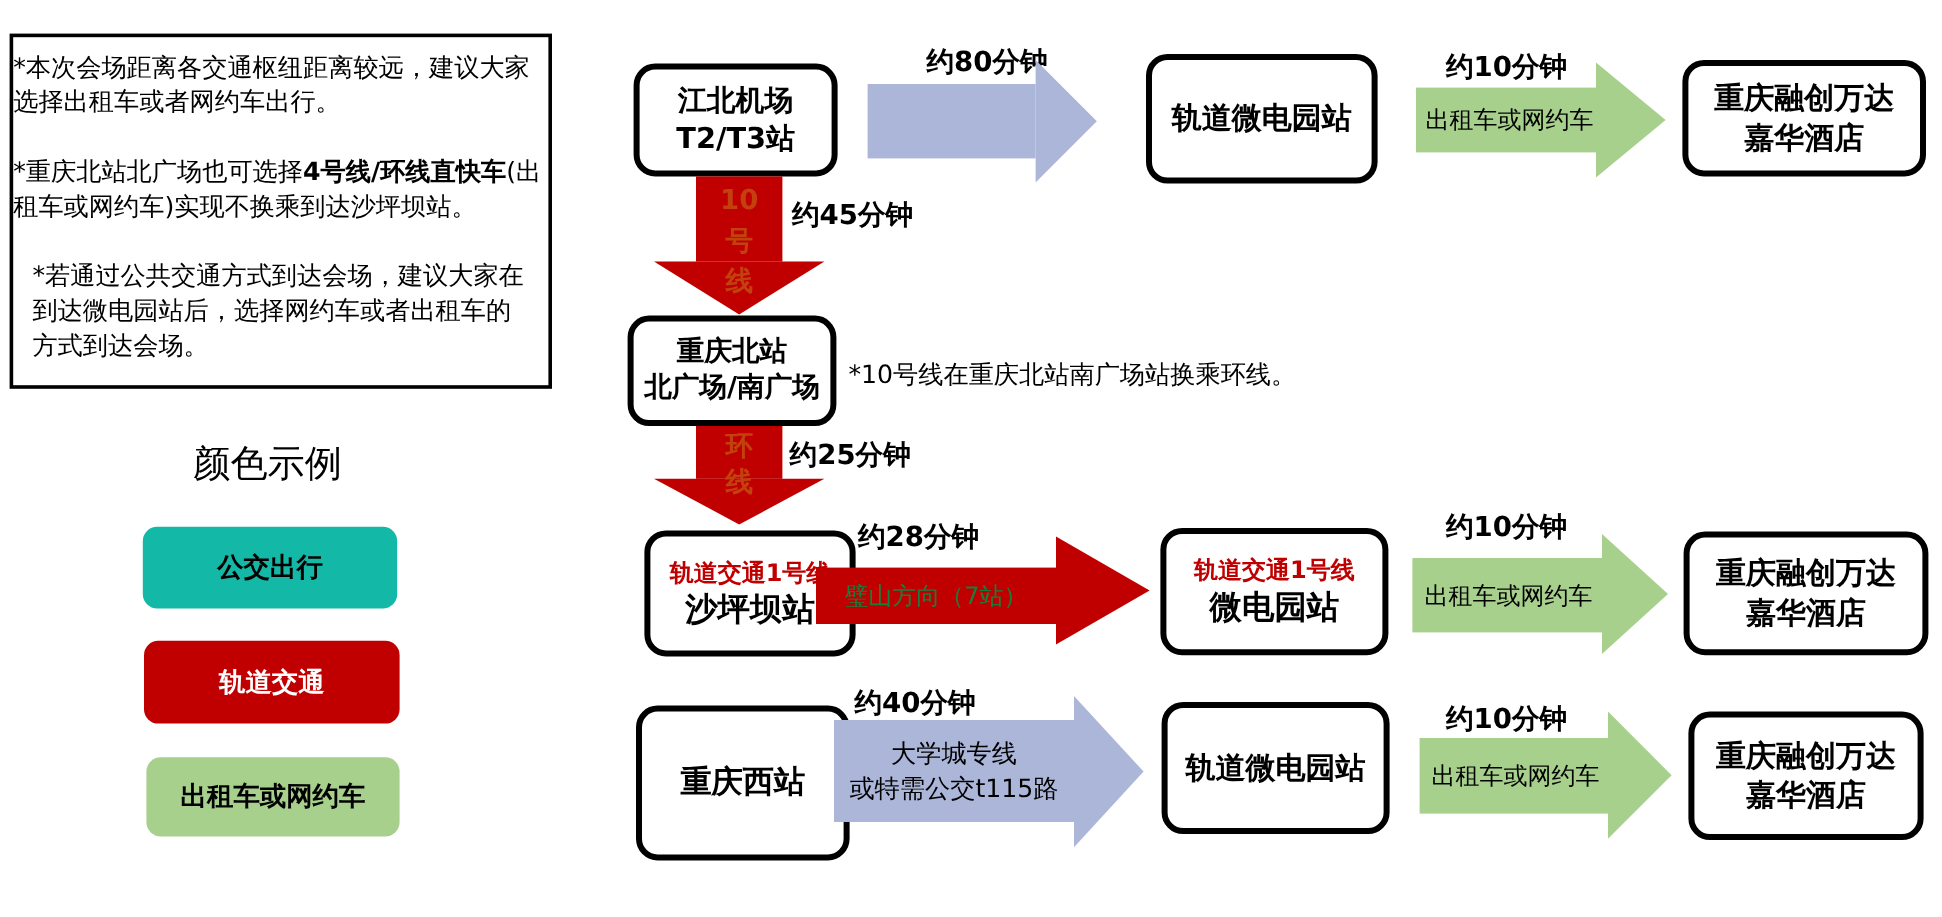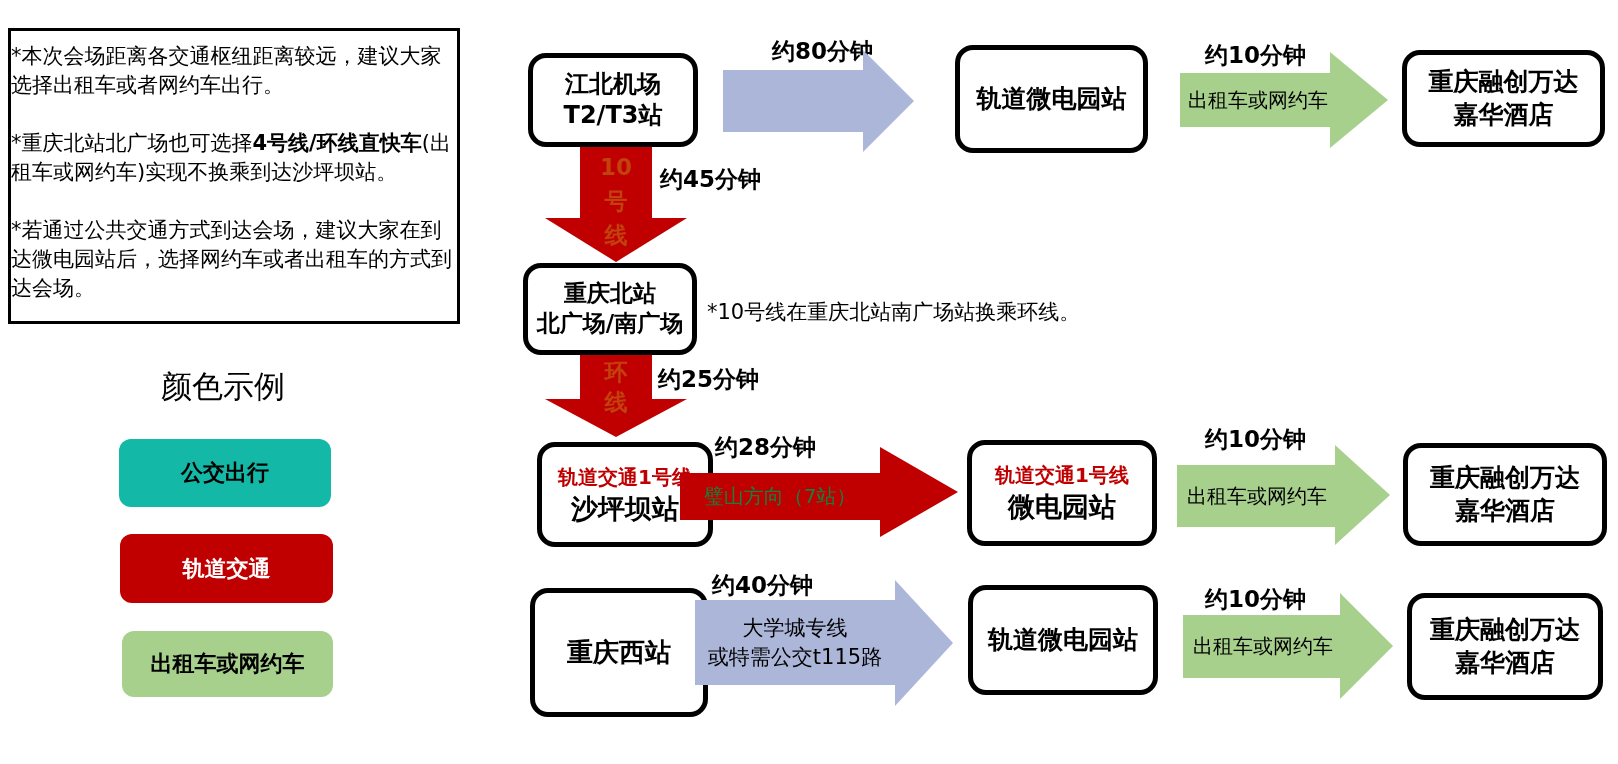--- a/index.html
+++ b/index.html
@@ -18,21 +18,21 @@
   .body-green{position:absolute;background:#A8D08D}
   .body-red{position:absolute;background:#C00000}
   .head{position:absolute;width:0;height:0}
   .atext{position:absolute;display:flex;flex-direction:column;align-items:center;justify-content:center;
          text-align:center;font-size:20px;line-height:1.35;white-space:nowrap}
   .vtext{position:absolute;left:0;top:0;width:100%;display:flex;flex-direction:column;align-items:center;
          color:#c2410c;font-weight:bold;font-size:23px}
   
   .notes{border:3px solid #000;padding:11px 0;font-size:21px;line-height:1.38;box-sizing:border-box;background:#fff}
   .notes p{margin:0 0 29px 0}
-  .notes p:last-child{margin:0}
+  .notes p:last-child{margin:16px}
   
   .legend-box{position:absolute;display:flex;align-items:center;justify-content:center;
               border-radius:12px;font-weight:bold;font-size:22px}
 </style>
 </head>
 <body>
 
 <div class="abs notes" style="left:8px;top:28px;width:452px;height:296px;">
   <p><span>*本次会场距离各交通枢纽距离较远，建议大家选择出租车或者网约车出行。</span></p>
   <p><span>*重庆北站北广场也可选择</span><b>4号线/环线直快车</b><span>(出租车或网约车)实现不换乘到达沙坪坝站。</span></p>

